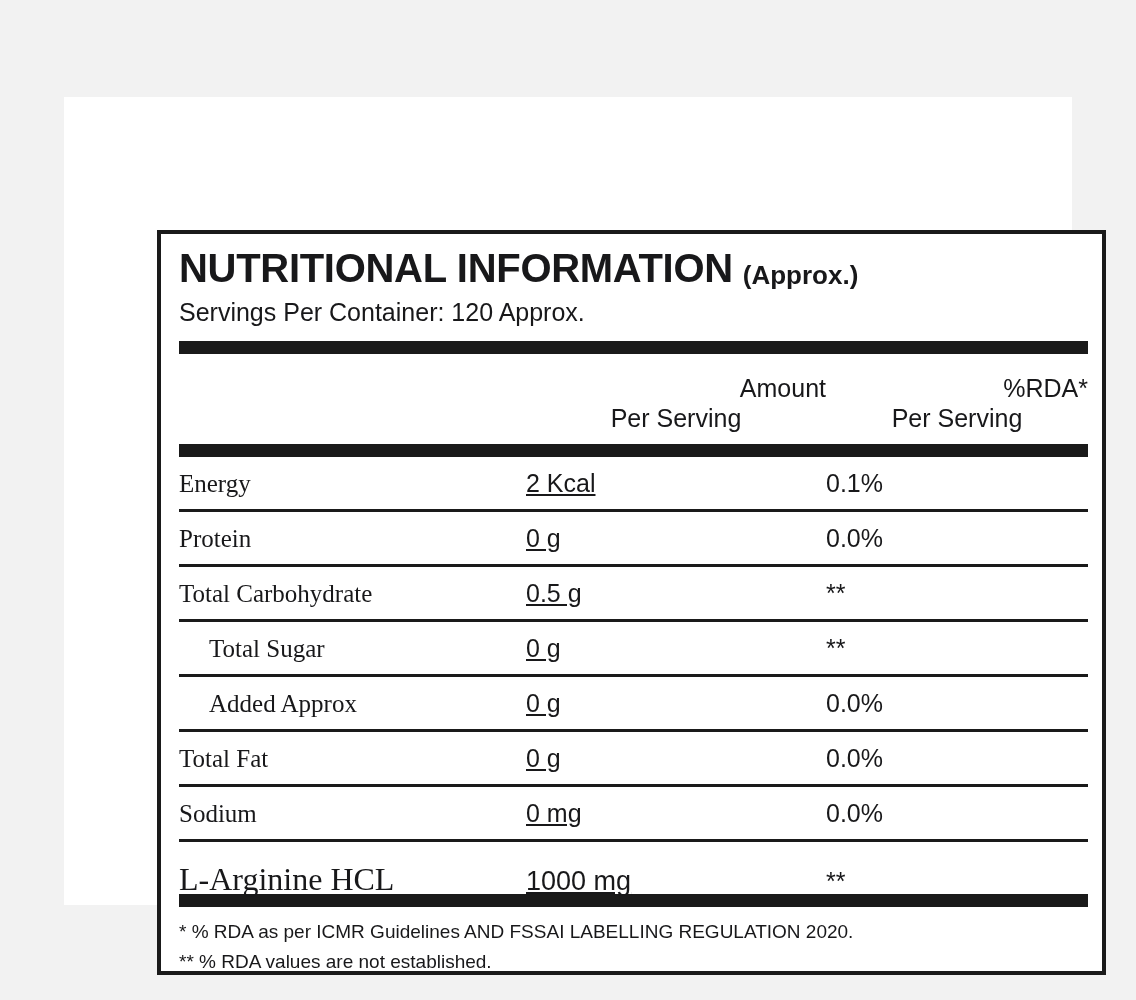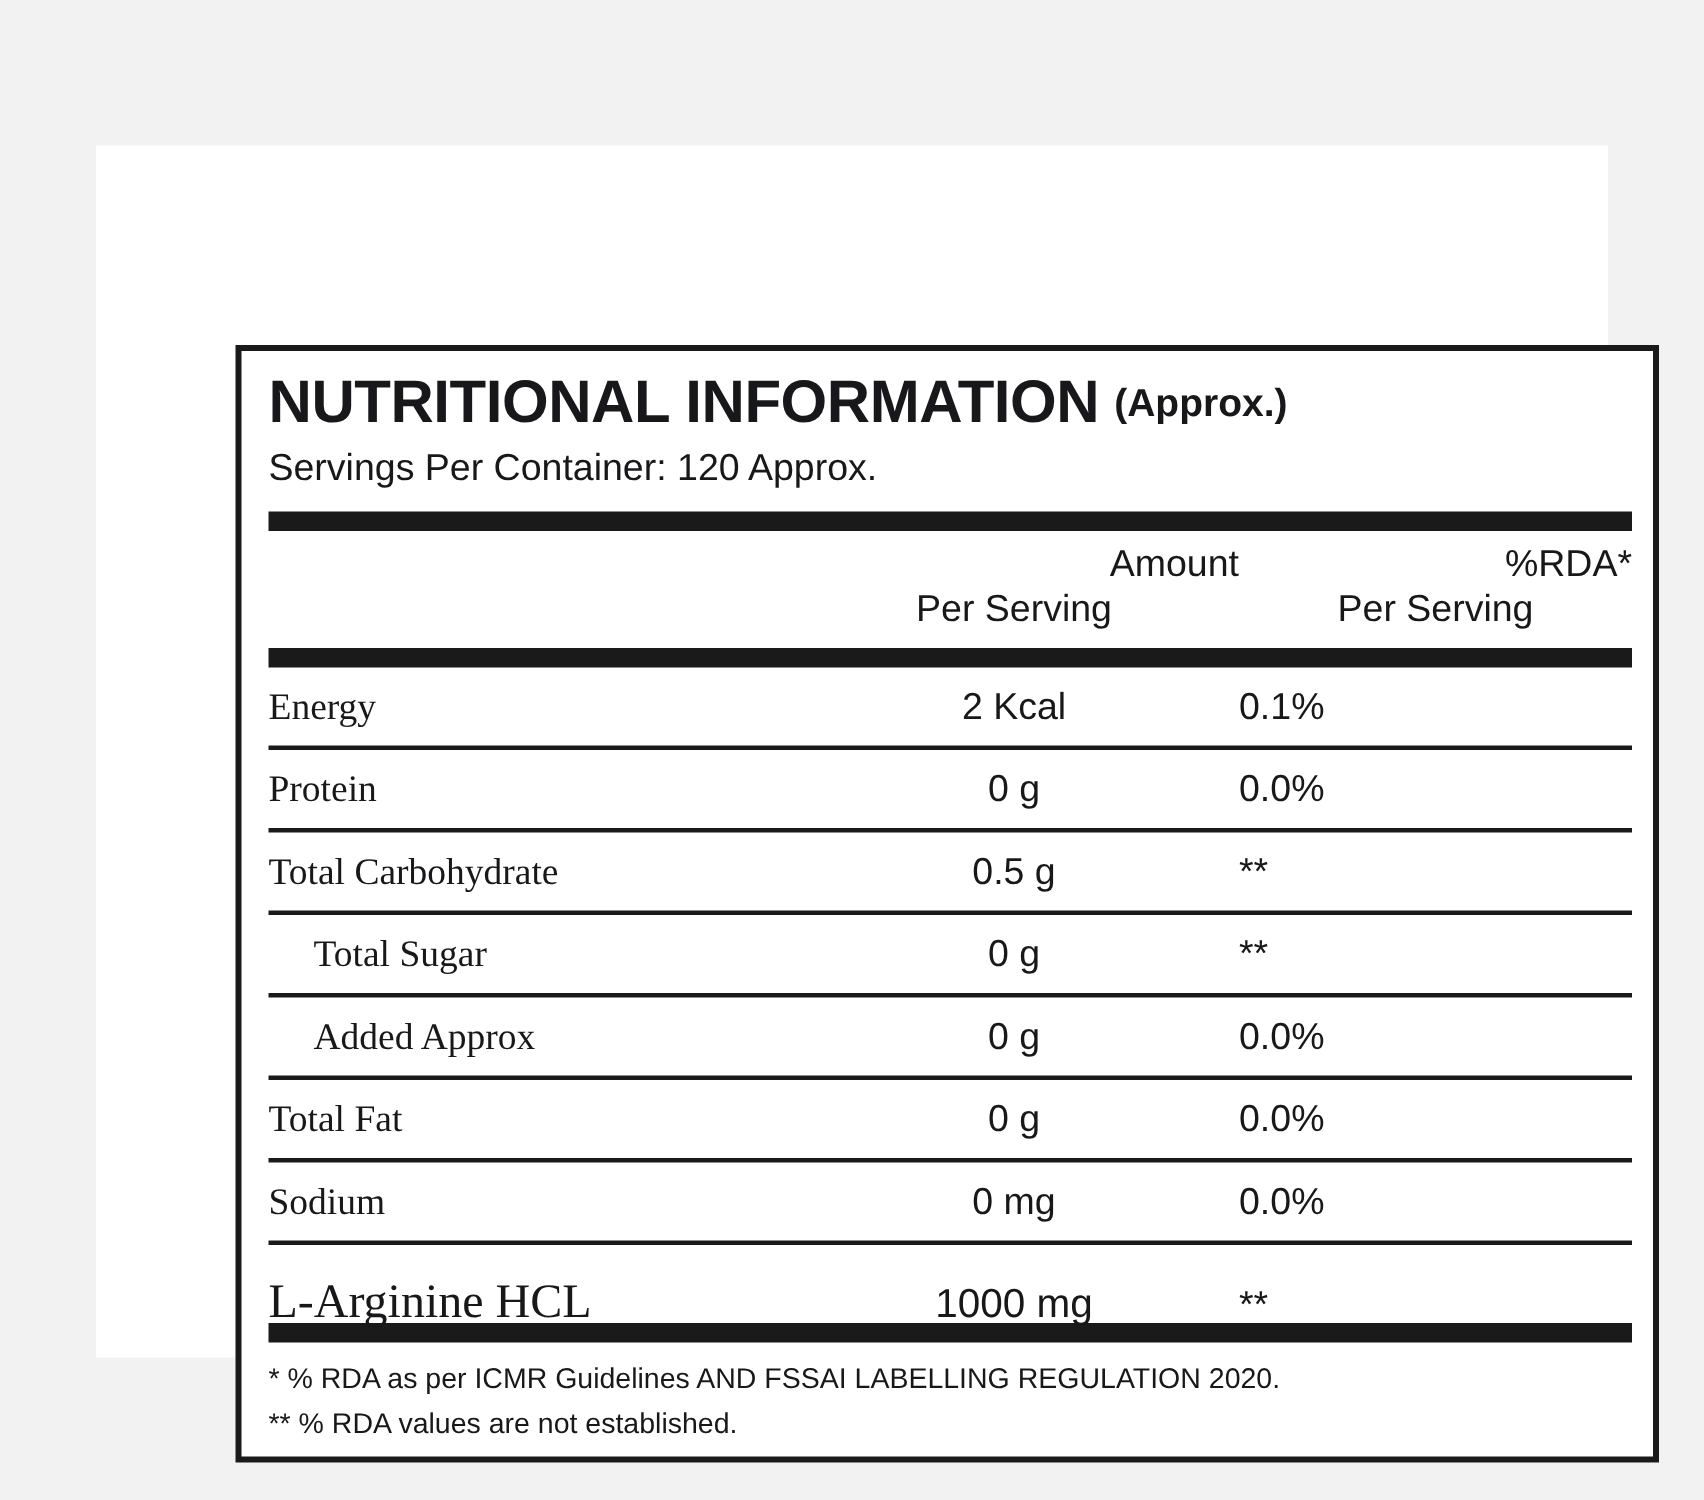--- a/index.html
+++ b/index.html
@@ -48,21 +48,21 @@
   .label-inner {
     position: absolute;
     left: 18px;
     top: 6px;
     right: 14px;
   }
 
   
   .title-row {
     display: flex;
-    align-items: center;
+    align-items: flex-end;
     white-space: nowrap;
     padding-top: 6px;
   }
   .title-main {
     font-size: 40px;
     font-weight: bold;
     letter-spacing: -0.3px;
     line-height: 1.12;
   }
   .title-approx {
@@ -93,21 +93,21 @@
   .rule-bottom {
     height: 13px;
     background: #1a1a1a;
     margin-top: 0;
   }
 
   
   .col-head {
     display: flex;
     justify-content: flex-end;
-    padding-top: 7px;
+    padding-top: 19px;
     padding-bottom: 4px;
   }
   .col-head .col {
     text-align: right;
     font-size: 25px;
     line-height: 1.2;
   }
   .col-head .col .l1 { display: block; }
   .col-head .col .l2 { display: block; text-align: center; }
   .col-amount { width: 300px; }
@@ -124,23 +124,24 @@
     flex: 1 1 auto;
     font-size: 25px;
     padding-top: 12px;
     font-family: Liberation Serif, serif;
   }
   .row .name.indent {
     padding-left: 30px;
   }
   .row .amount {
     width: 300px;
-    text-align: center;
+    text-align: left;
     font-size: 25px;
     padding-top: 12px;
+    text-decoration: underline;
   }
   .row .rda {
     width: 262px;
     text-align: left;
     font-size: 25px;
     padding-top: 12px;
   }
   .row .rda.stars {
     font-size: 25px;
     padding-top: 4px;

